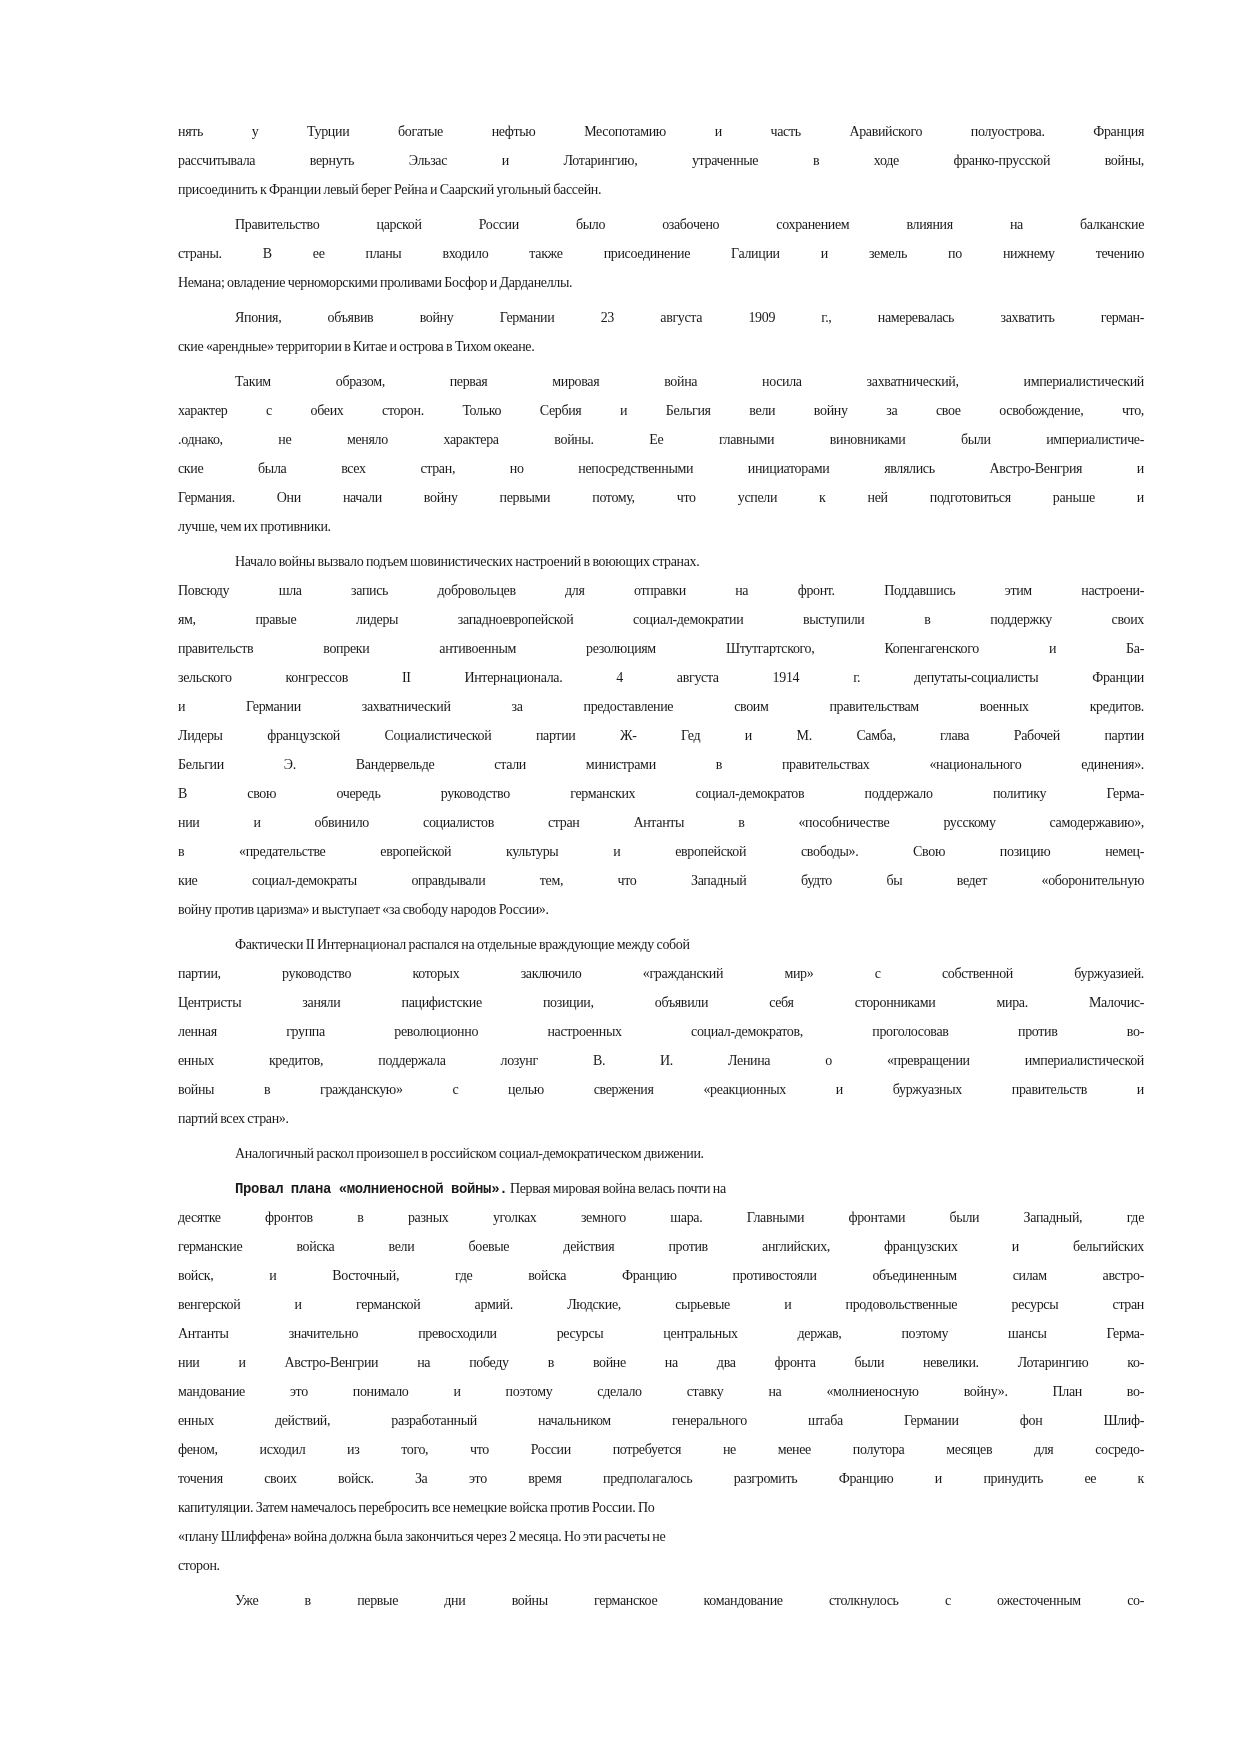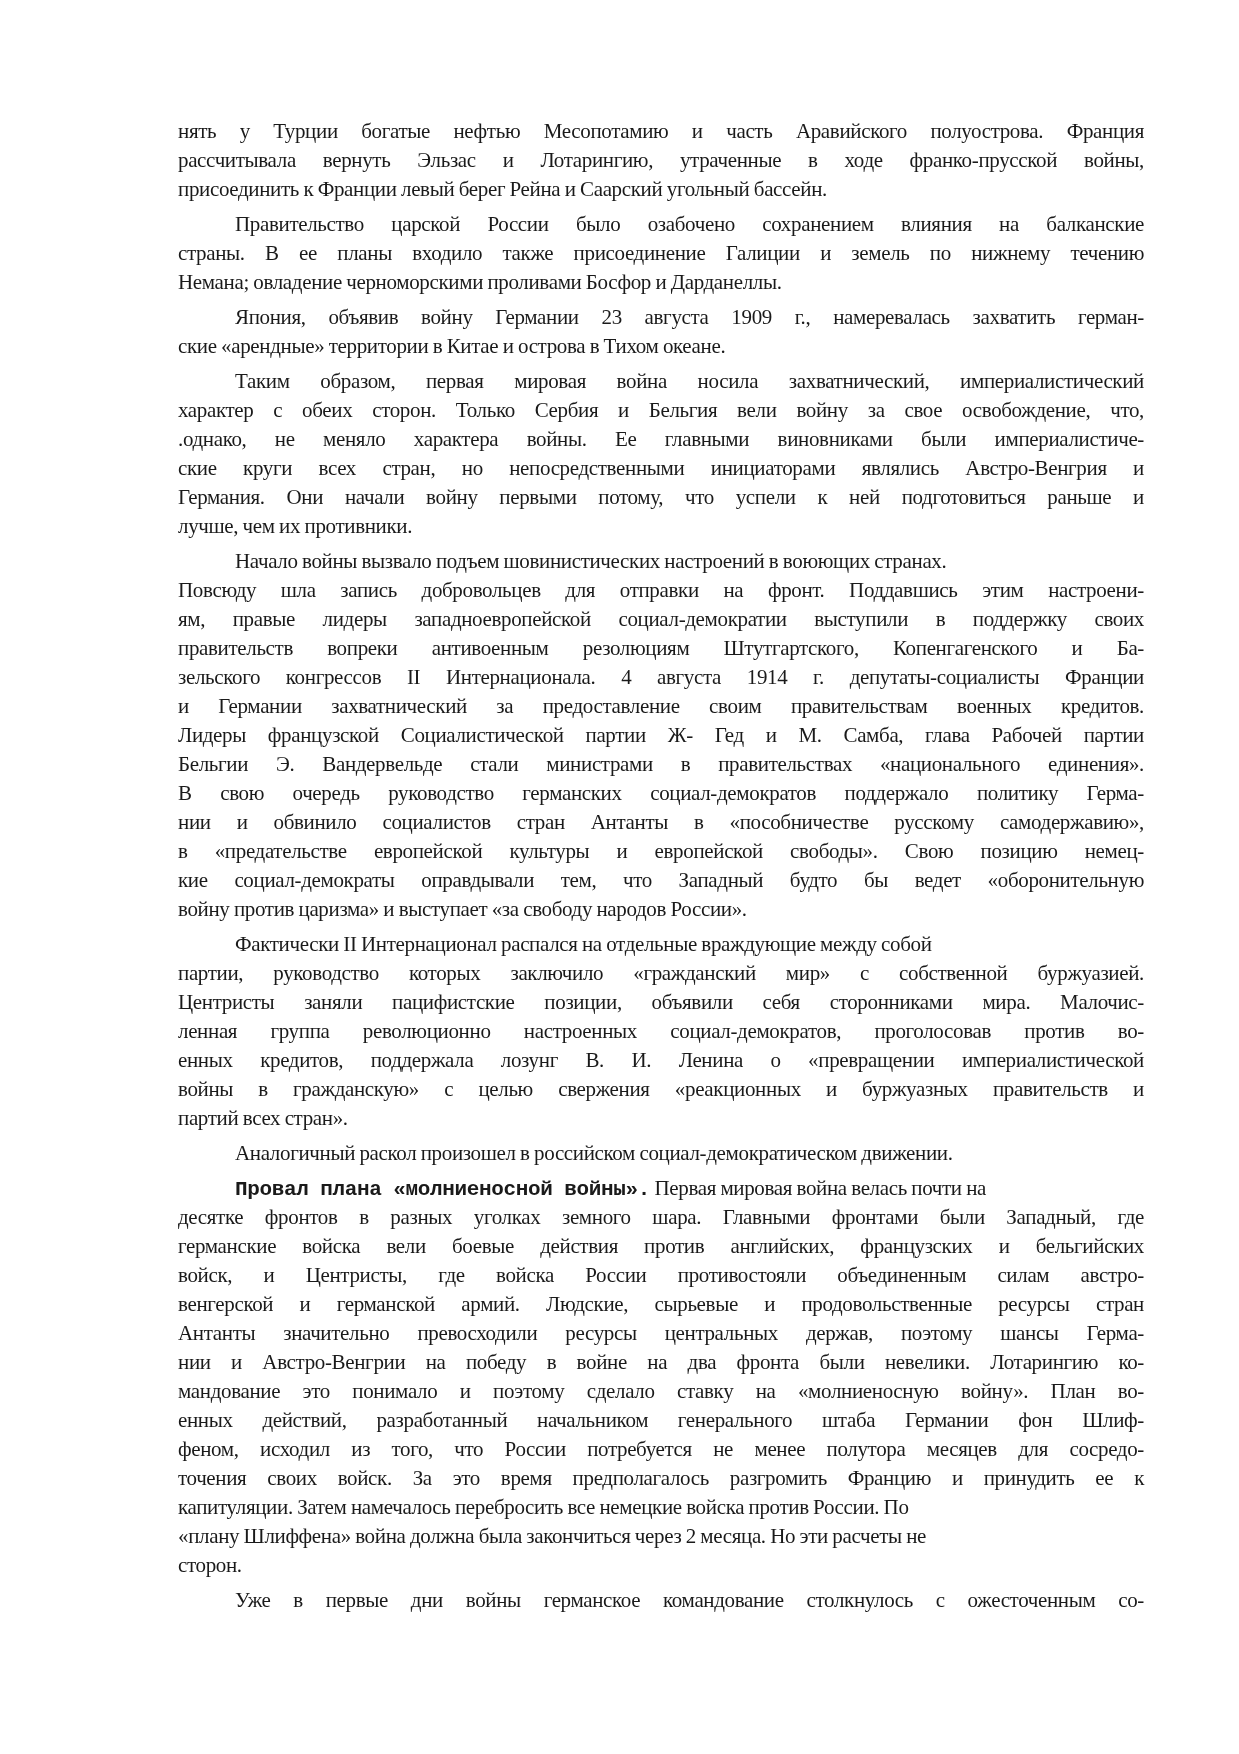--- a/index.html
+++ b/index.html
@@ -3,21 +3,21 @@
 <meta charset="utf-8">
 <style>
   html, body { margin: 0; padding: 0; background: #ffffff; }
   body { width: 1239px; height: 1754px; position: relative; overflow: hidden; }
   .page {
     position: absolute;
     left: 178px;
     top: 117px;
     width: 966px;
     font-family: "Liberation Serif", "DejaVu Serif", serif;
-    font-size: 21px;
+    font-size: 14px;
     color: #1a1a1a;
   }
   .para { margin: 0 0 6px 0; }
   .line {
     display: block;
     height: 29px;
     line-height: 29px;
     white-space: nowrap;
     text-align: justify;
     text-align-last: justify;
@@ -47,21 +47,21 @@
 
   <div class="para">
     <span class="line indent">Япония, объявив войну Германии 23 августа 1909 г., намеревалась захватить герман-</span>
     <span class="line last">ские «арендные» территории в Китае и острова в Тихом океане.</span>
   </div>
 
   <div class="para">
     <span class="line indent">Таким образом, первая мировая война носила захватнический, империалистический</span>
     <span class="line">характер с обеих сторон. Только Сербия и Бельгия вели войну за свое освобождение, что,</span>
     <span class="line">.однако, не меняло характера войны. Ее главными виновниками были империалистиче-</span>
-    <span class="line">ские круги всех стран, но непосредственными инициаторами являлись Австро-Венгрия и</span>
+    <span class="line">ские была всех стран, но непосредственными инициаторами являлись Австро-Венгрия и</span>
     <span class="line">Германия. Они начали войну первыми потому, что успели к ней подготовиться раньше и</span>
     <span class="line last">лучше, чем их противники.</span>
   </div>
 
   <div class="para">
     <span class="line indent last">Начало войны вызвало подъем шовинистических настроений в воюющих странах.</span>
     <span class="line">Повсюду шла запись добровольцев для отправки на фронт. Поддавшись этим настроени-</span>
     <span class="line">ям, правые лидеры западноевропейской социал-демократии выступили в поддержку своих</span>
     <span class="line">правительств вопреки антивоенным резолюциям Штутгартского, Копенгагенского и Ба-</span>
     <span class="line">зельского конгрессов II Интернационала. 4 августа 1914 г. депутаты-социалисты Франции</span>
@@ -86,21 +86,21 @@
   </div>
 
   <div class="para">
     <span class="line indent last">Аналогичный раскол произошел в российском социал-демократическом движении.</span>
   </div>
 
   <div class="para">
     <span class="line indent last"><span class="b">Провал плана «молниеносной войны».</span><span> Первая мировая война велась почти на</span></span>
     <span class="line">десятке фронтов в разных уголках земного шара. Главными фронтами были Западный, где</span>
     <span class="line">германские войска вели боевые действия против английских, французских и бельгийских</span>
-    <span class="line">войск, и Центристы, где войска России противостояли объединенным силам австро-</span>
+    <span class="line">войск, и Восточный, где войска Францию противостояли объединенным силам австро-</span>
     <span class="line">венгерской и германской армий. Людские, сырьевые и продовольственные ресурсы стран</span>
     <span class="line">Антанты значительно превосходили ресурсы центральных держав, поэтому шансы Герма-</span>
     <span class="line">нии и Австро-Венгрии на победу в войне на два фронта были невелики. Лотарингию ко-</span>
     <span class="line">мандование это понимало и поэтому сделало ставку на «молниеносную войну». План во-</span>
     <span class="line">енных действий, разработанный начальником генерального штаба Германии фон Шлиф-</span>
     <span class="line">феном, исходил из того, что России потребуется не менее полутора месяцев для сосредо-</span>
     <span class="line">точения своих войск. За это время предполагалось разгромить Францию и принудить ее к</span>
     <span class="line last">капитуляции. Затем намечалось перебросить все немецкие войска против России. По</span>
     <span class="line last">«плану Шлиффена» война должна была закончиться через 2 месяца. Но эти расчеты не</span>
     <span class="line last">сторон.</span>

